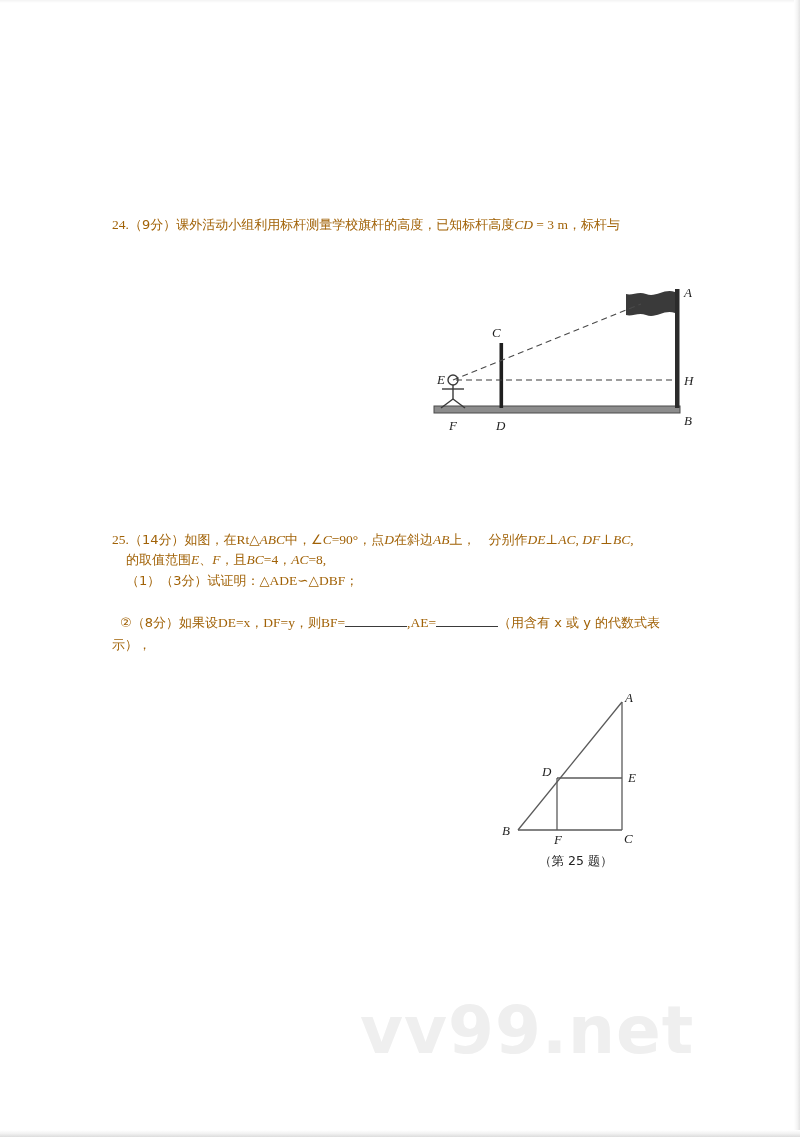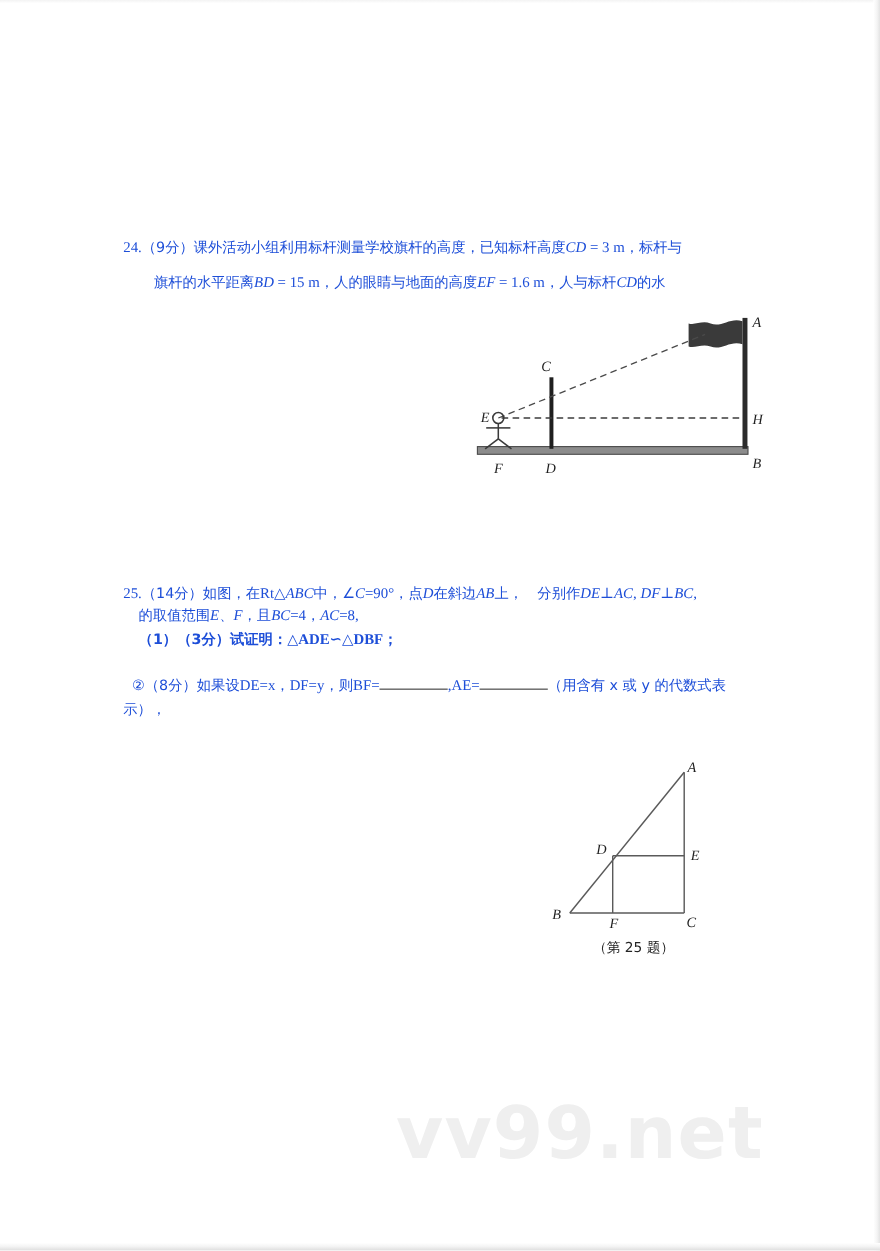--- a/index.html
+++ b/index.html
@@ -52,21 +52,21 @@
     font-size: 66px;
     letter-spacing: 1px;
     color: #efefef;
     user-select: none;
     white-space: nowrap;
   }
   .tline {
     position: absolute;
     white-space: nowrap;
     font-size: 13.2px;
-    color: #1d4ed8;
+    color: #a16207;
   }
   .cn { font-family: "DejaVu Sans", "Liberation Sans", sans-serif; font-size: 13px; }
   .it {
     font-family: "Liberation Serif", "DejaVu Serif", serif;
     font-style: italic;
     font-size: 13.5px;
   }
   .rm {
     font-family: "Liberation Serif", "DejaVu Serif", serif;
     font-size: 13.5px;
@@ -106,23 +106,20 @@
 <div id="page">
 
   <div id="page-edge-top"></div>
   <div id="page-edge-right"></div>
   <div id="page-edge-bottom"></div>
 
   <div class="tline" style="left:112px; top:216px;">
     <span class="num">24.</span><span class="cn">（9分）</span><span class="seg-host"><span class="cn">课外活动小组利用标杆测量学校旗杆的高度，已知标杆高度</span><span class="it">CD</span><span class="rm"> = 3 m</span><span class="cn">，标杆与</span></span>
   </div>
 
-  <div class="tline" style="left:140px; top:248px;">
-    <span class="seg-host"><span class="cn">旗杆的水平距离</span><span class="it">BD</span><span class="rm"> = 15 m</span><span class="cn">，人的眼睛与地面的高度</span><span class="it">EF</span><span class="rm"> = 1.6 m</span><span class="cn">，人与标杆</span><span class="it">CD</span><span class="cn">的水</span></span>
-  </div>
 
 
   <div class="figure" style="left:428px; top:282px;">
     <svg width="262" height="160" viewBox="0 0 262 160">
 
       <rect x="6" y="124" width="246" height="7" fill="#8c8c8c" stroke="#4a4a4a" stroke-width="1"></rect>
 
       <rect x="247" y="7" width="4.5" height="119" fill="#2b2b2b"></rect>
 
       <path d="M247,10 C236,6 228,16 218,12 C210,9 204,14 198,12 L198,33 C204,35 210,30 218,33 C228,37 236,27 247,31 Z" fill="#3a3a3a"></path>
@@ -150,21 +147,21 @@
   </div>
 
   <div class="tline" style="left:112px; top:531px;text-align:right;">
     <span class="num">25.</span><span class="cn">（14分）</span><span class="seg-host"><span class="cn">如图，在</span><span class="rm">Rt△</span><span class="it">ABC</span><span class="cn">中，∠</span><span class="it">C</span><span class="rm">=90°</span><span class="cn">，点</span><span class="it">D</span><span class="cn">在斜边</span><span class="it">AB</span><span class="cn">上，　分别作</span><span class="it">DE</span><span class="rm">⊥</span><span class="it">AC</span><span class="rm">, </span><span class="it">DF</span><span class="rm">⊥</span><span class="it">BC</span><span class="rm">,</span></span>
   </div>
 
   <div class="tline" style="left:126px; top:551px;">
     <span class="seg-host"><span class="cn">的取值范围</span><span class="it">E</span><span class="cn">、</span><span class="it">F</span><span class="cn">，且</span><span class="it">BC</span><span class="rm">=4</span><span class="cn">，</span><span class="it">AC</span><span class="rm">=8,</span></span>
   </div>
 
-  <div class="tline" style="left:126px; top:572px;font-weight:bold;">
+  <div class="tline" style="left:126px; top:572px;">
     <span class="seg-host"><span class="cn">（1）（3分）试证明：△</span><span class="rm">ADE∽△DBF</span><span class="cn">；</span></span>
   </div>
 
 
   <div class="tline" style="left:120px; top:614px;">
     <span class="seg-host"><span class="cn">②（8分）如果设</span><span class="rm">DE=x</span><span class="cn">，</span><span class="rm">DF=y</span><span class="cn">，则</span><span class="rm">BF=</span><span class="blank"></span><span class="rm">,AE=</span><span class="blank"></span><span class="cn">（用含有 x 或 y 的代数式表</span></span>
   </div>
 
   <div class="tline" style="left:112px; top:636px;">
     <span class="seg-host"><span class="cn">示），</span></span>

